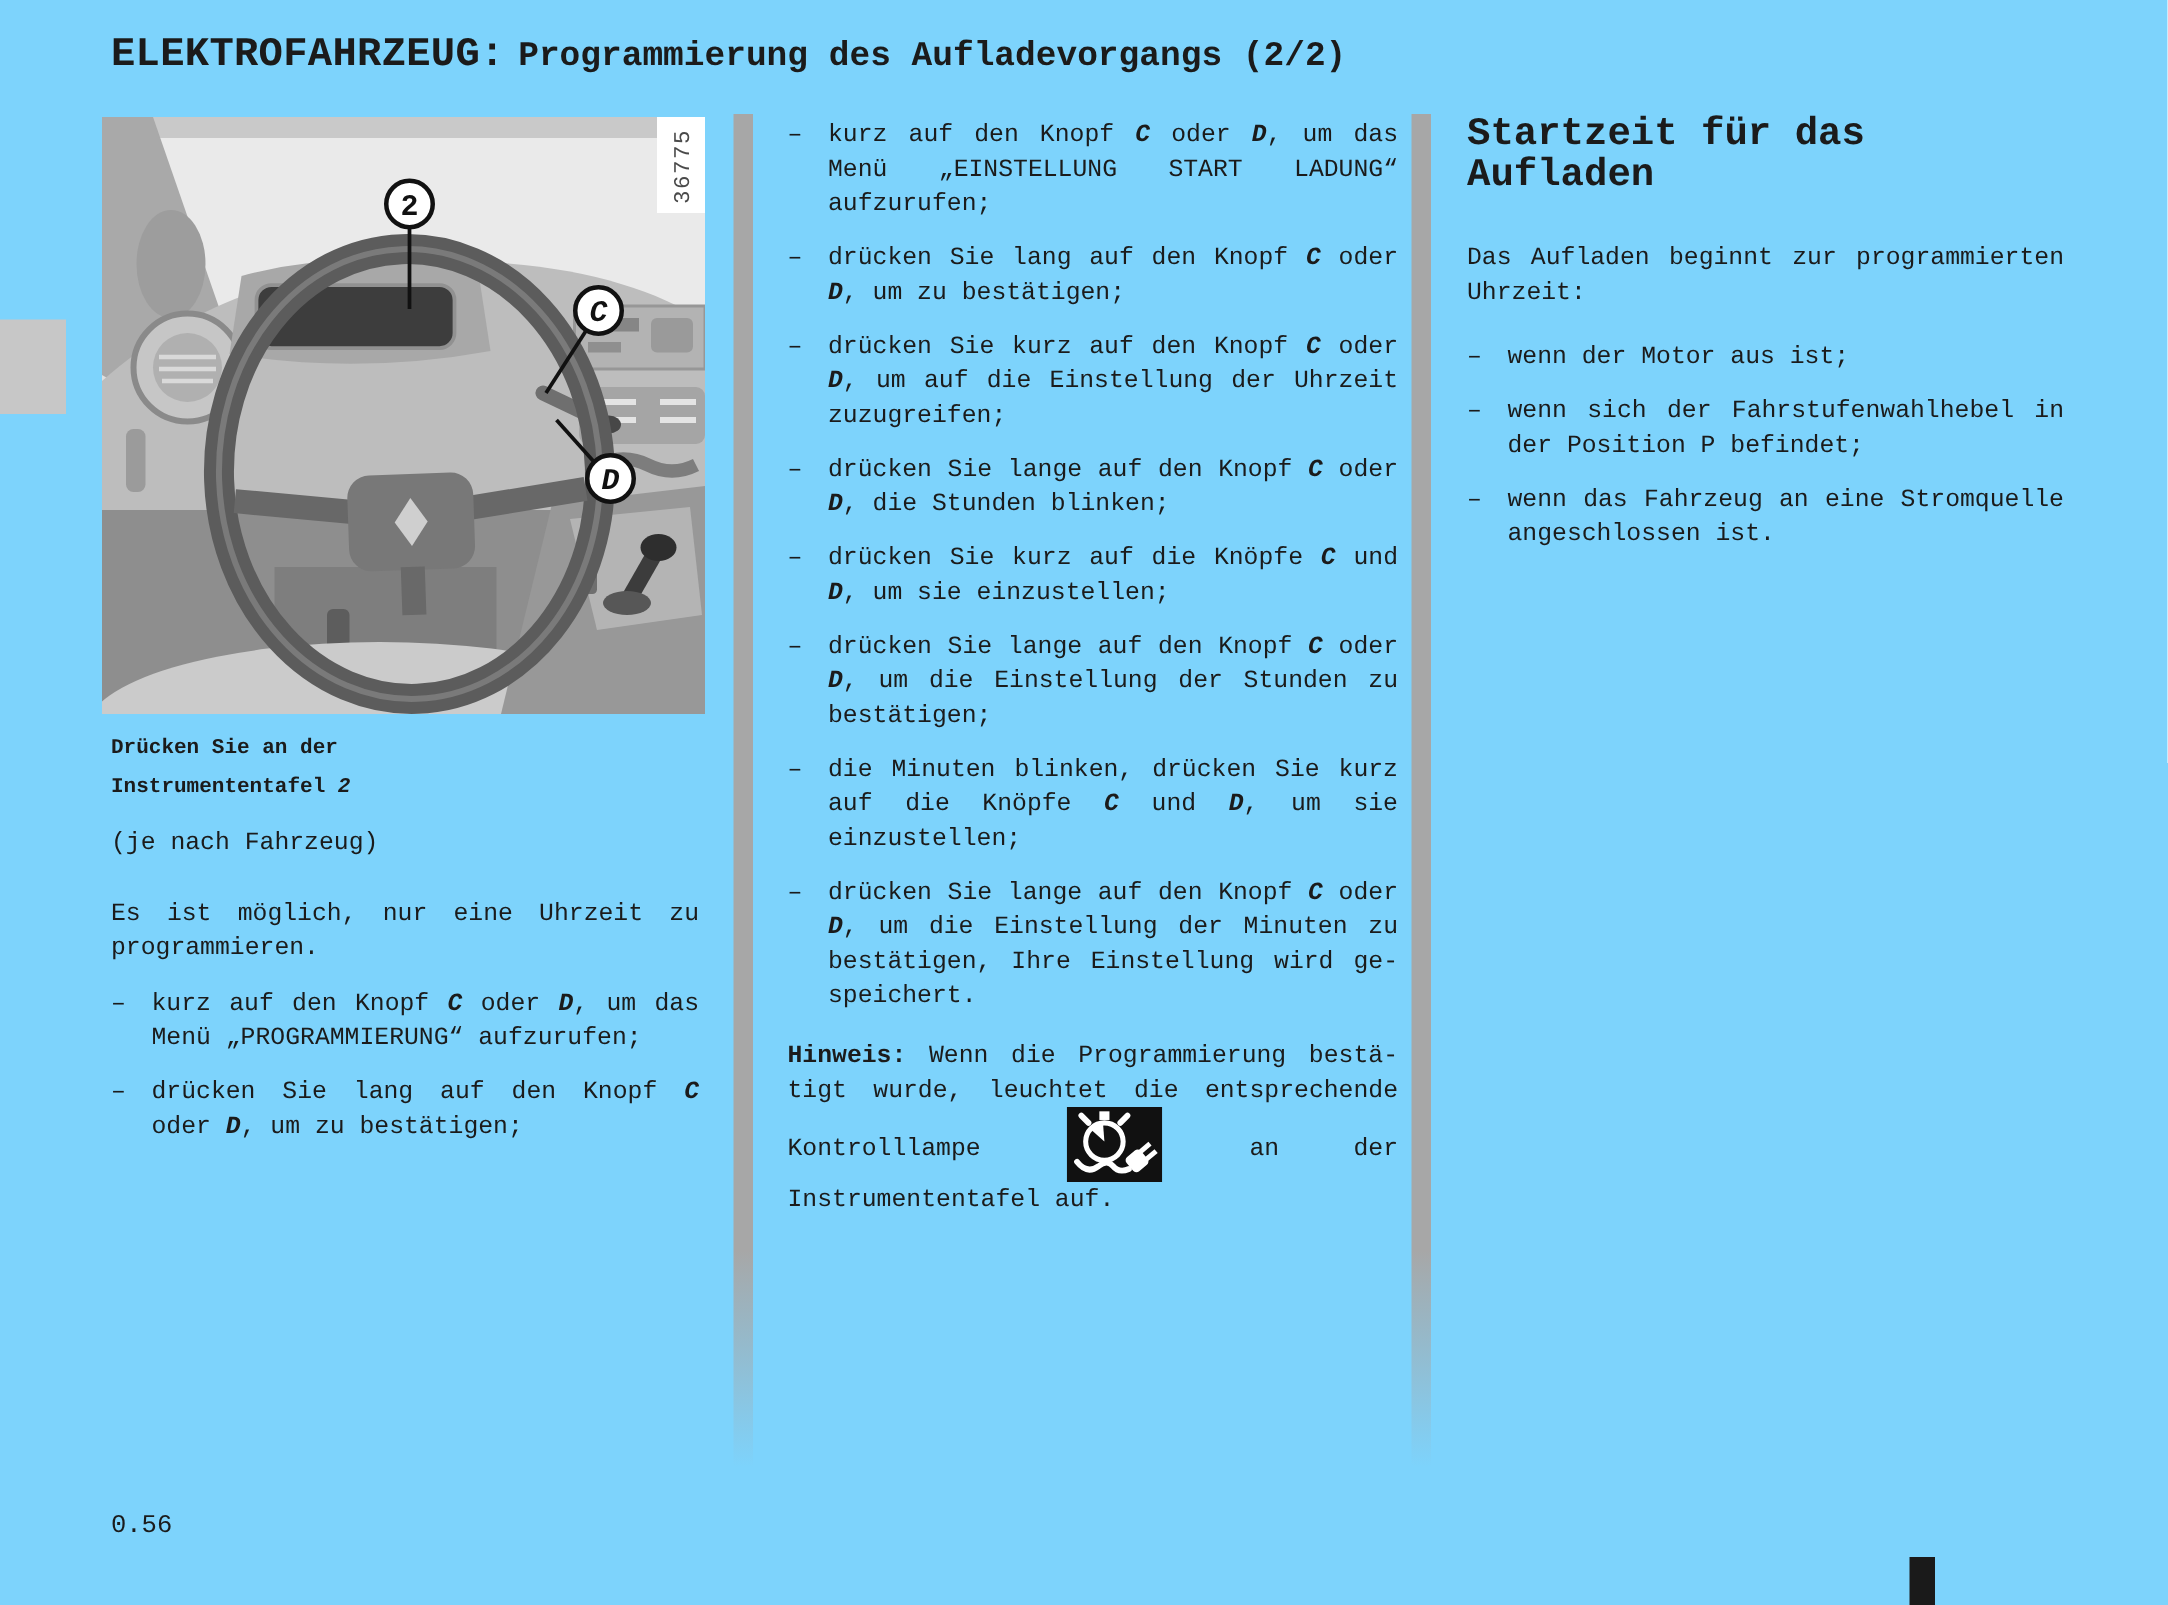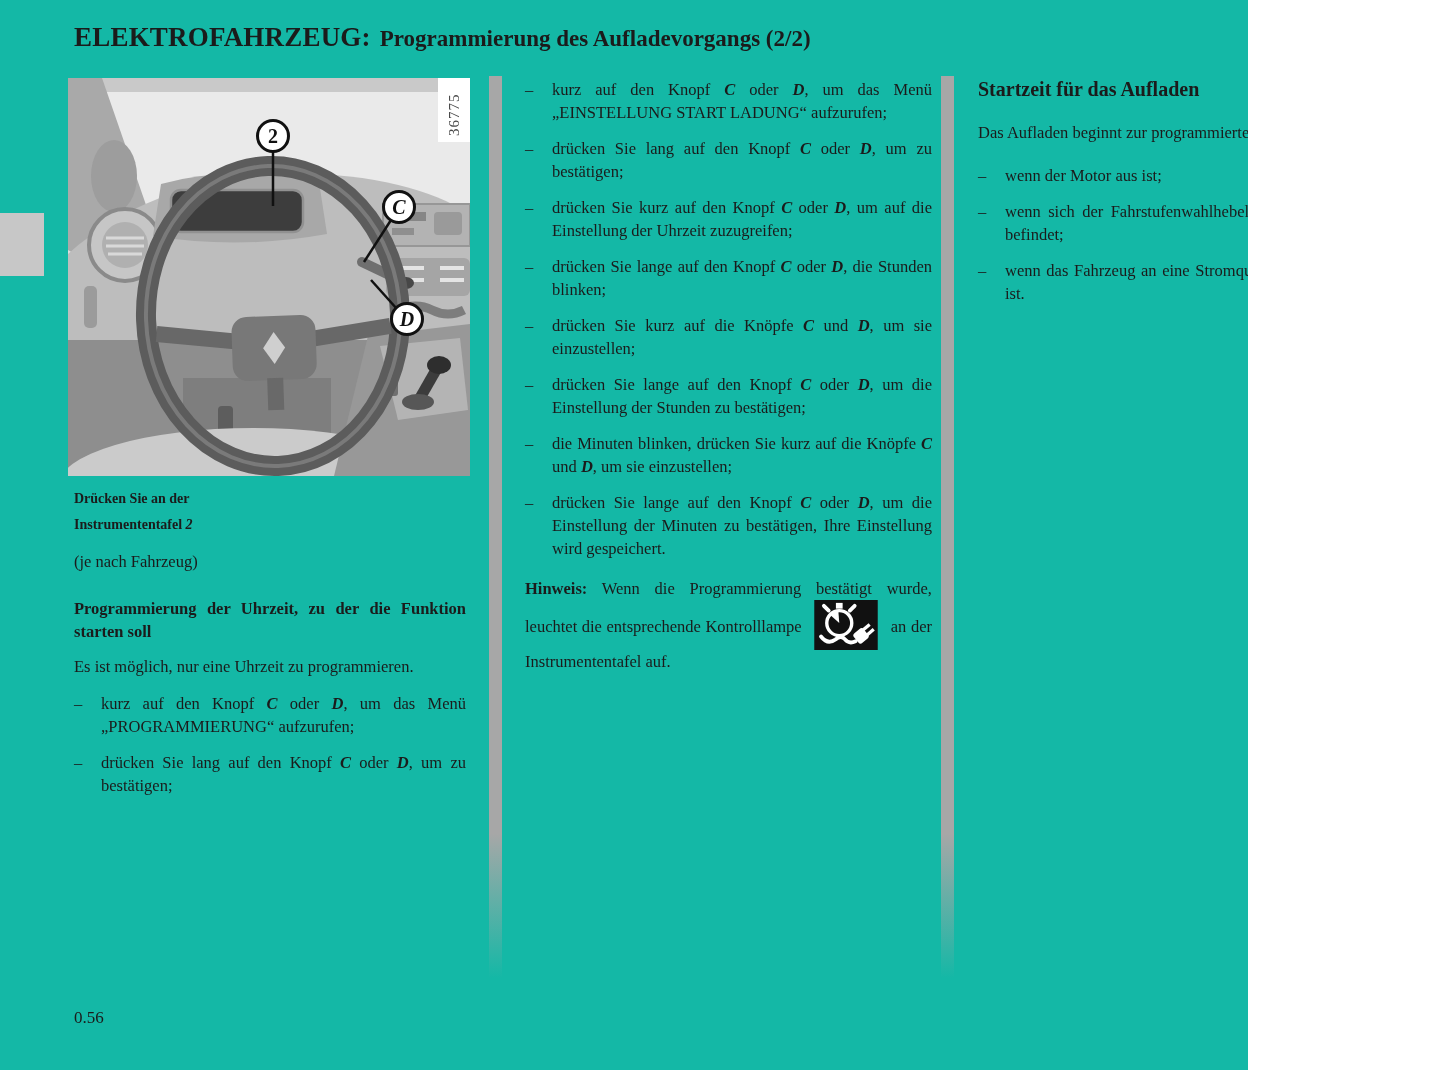--- a/index.html
+++ b/index.html
@@ -1,37 +1,37 @@
 <!DOCTYPE html>
 <html><head>
 <meta charset="utf-8">
 <style>
   html,body{margin:0;padding:0;background:#ffffff;}
-  .page{position:relative;width:1248px;height:1070px;background:#14b8a6;overflow:hidden;
-        font-family:Liberation Serif, serif;color:#1b1b1b;}
+  .page{position:relative;width:1445px;height:1070px;background:#7dd3fc;overflow:hidden;
+        font-family:Liberation Mono, monospace;color:#1b1b1b;}
   
   .title{position:absolute;left:74px;top:22px;white-space:nowrap;}
   .title .t1{font-size:27px;font-weight:bold;letter-spacing:.2px;}
   .title .t2{font-size:23px;font-weight:bold;margin-left:9px;}
   
   .tab-marker{position:absolute;left:0;top:213px;width:44px;height:63px;background:#c7c7c7;}
   
   .photo{position:absolute;left:68px;top:78px;width:402px;height:398px;margin:0;}
   .photo svg{display:block;width:100%;height:100%;}
   
   .sep{position:absolute;top:76px;width:13px;height:902px;
        background:linear-gradient(to bottom,#a7a7a7 0%,#a7a7a7 84%,rgba(167,167,167,0) 100%);}
   .sep1{left:489px;} .sep2{left:941px;}
   
   .col{position:absolute;font-size:16.5px;line-height:23px;}
   .col-left{left:74px;top:486px;width:392px;}
   .col-mid{left:525px;top:78px;width:407px;}
   .col-right{left:978px;top:76px;width:398px;}
   .h-left{font-size:14px;line-height:26px;font-weight:bold;margin:0;}
-  .h-right{font-size:20px;line-height:27px;font-weight:bold;margin:0 0 18px 0;}
+  .h-right{font-size:26px;line-height:27px;font-weight:bold;margin:0 0 30px 0;}
   .subnote{margin:12px 0 24px 0;}
   .subhead{font-weight:bold;margin:0 0 12px 0;text-align:justify;}
   .para{margin:0 0 14px 0;text-align:justify;}
   .bullets{margin:0;}
   .bullet{display:flex;margin:0 0 13px 0;}
   .bullet .dash{flex:0 0 27px;}
   .bullet .btxt{flex:1;text-align:justify;}
   .note{text-align:justify;}
   .note-icon{display:inline-block;width:64px;height:50px;vertical-align:-18px;margin:0 8px;}
   .note-icon svg{display:block;width:100%;height:100%;}
@@ -117,21 +117,20 @@
     </svg>
   </figure>
 
   <div class="sep sep1"></div>
   <div class="sep sep2"></div>
 
   <section class="col col-left">
     <h3 class="h-left">Drücken Sie an der</h3>
     <h3 class="h-left">Instrumententafel <b><i>2</i></b></h3>
     <p class="subnote">(je nach Fahrzeug)</p>
-    <p class="subhead">Programmierung der Uhrzeit, zu der die Funktion starten soll</p>
     <p class="para">Es ist möglich, nur eine Uhrzeit zu program­mieren.</p>
     <div class="bullets">
 
         <div class="bullet">
           <span class="dash">–</span>
           <span class="btxt">kurz auf den Knopf <b><i>C</i></b> oder <b><i>D</i></b>, um das Menü „PROGRAMMIERUNG“ aufzuru­fen;</span>
         </div>
 
         <div class="bullet">
           <span class="dash">–</span>

